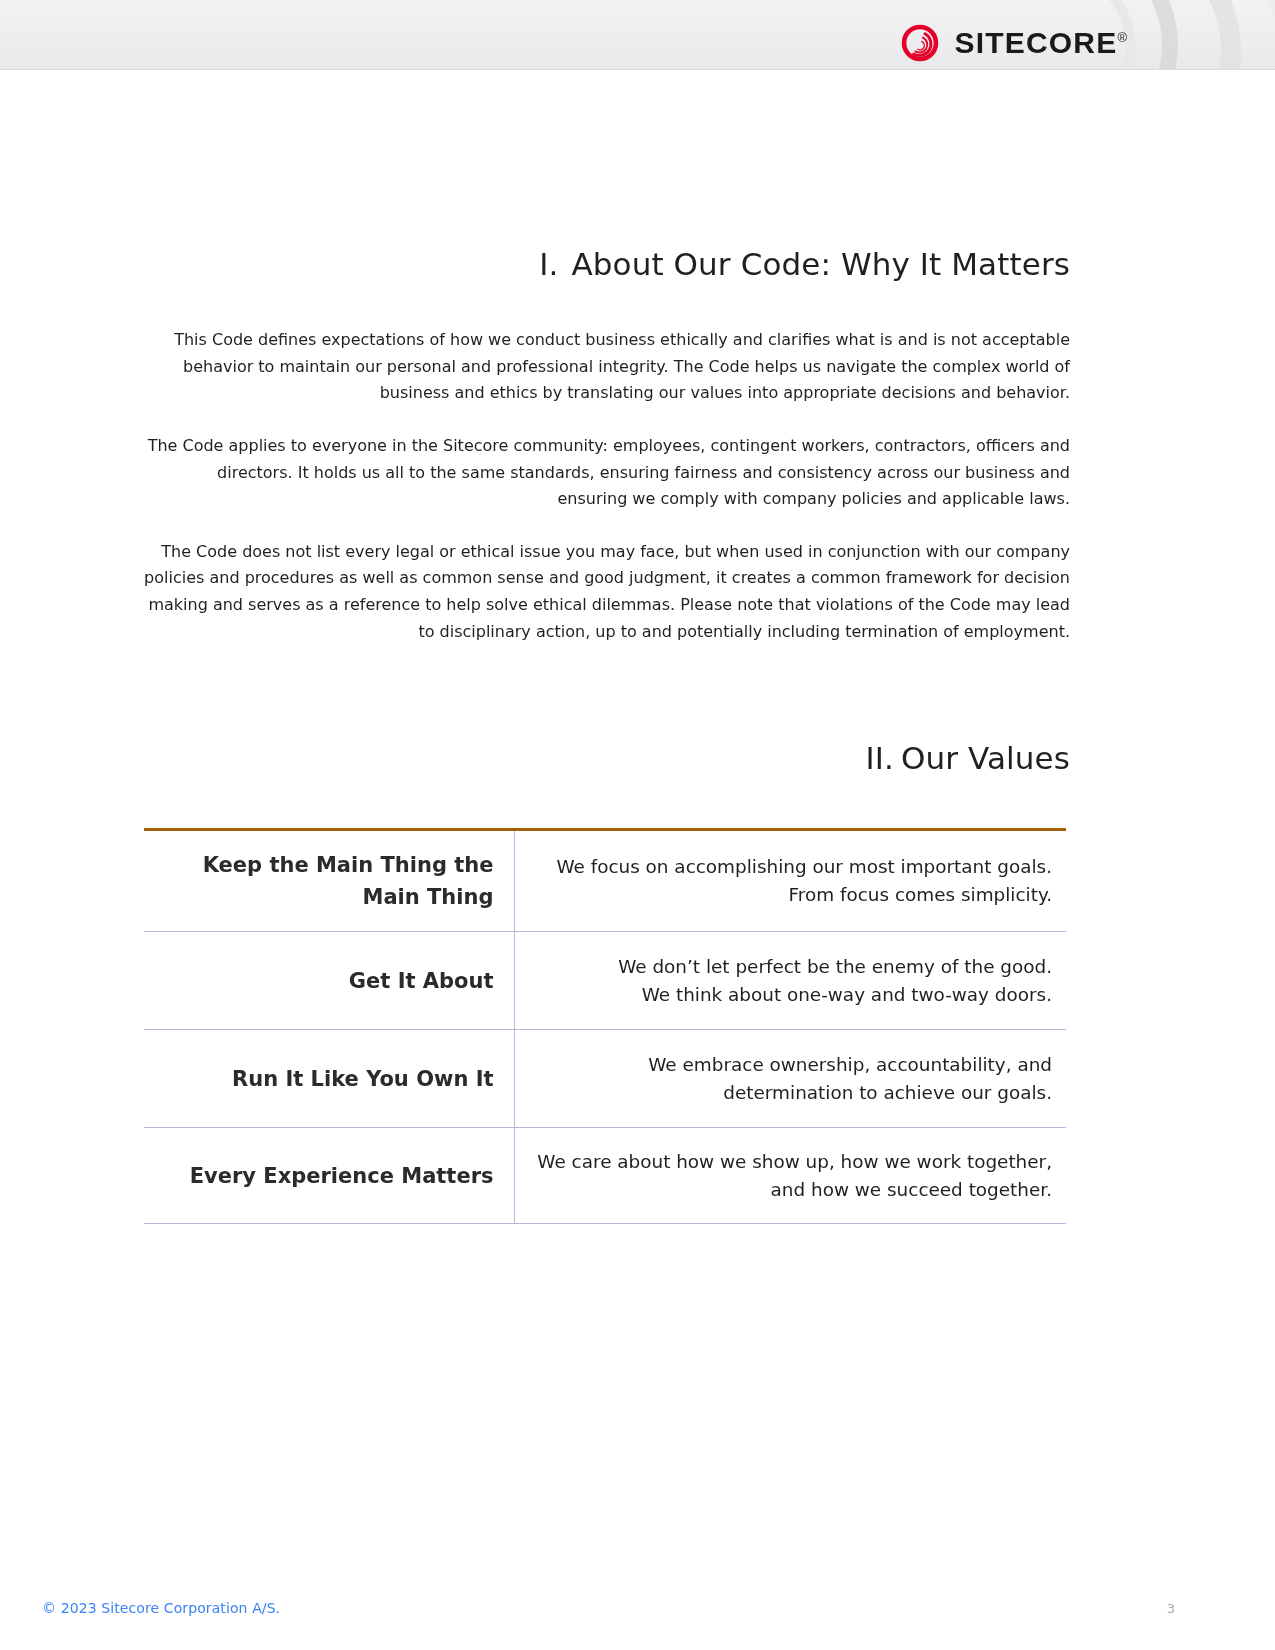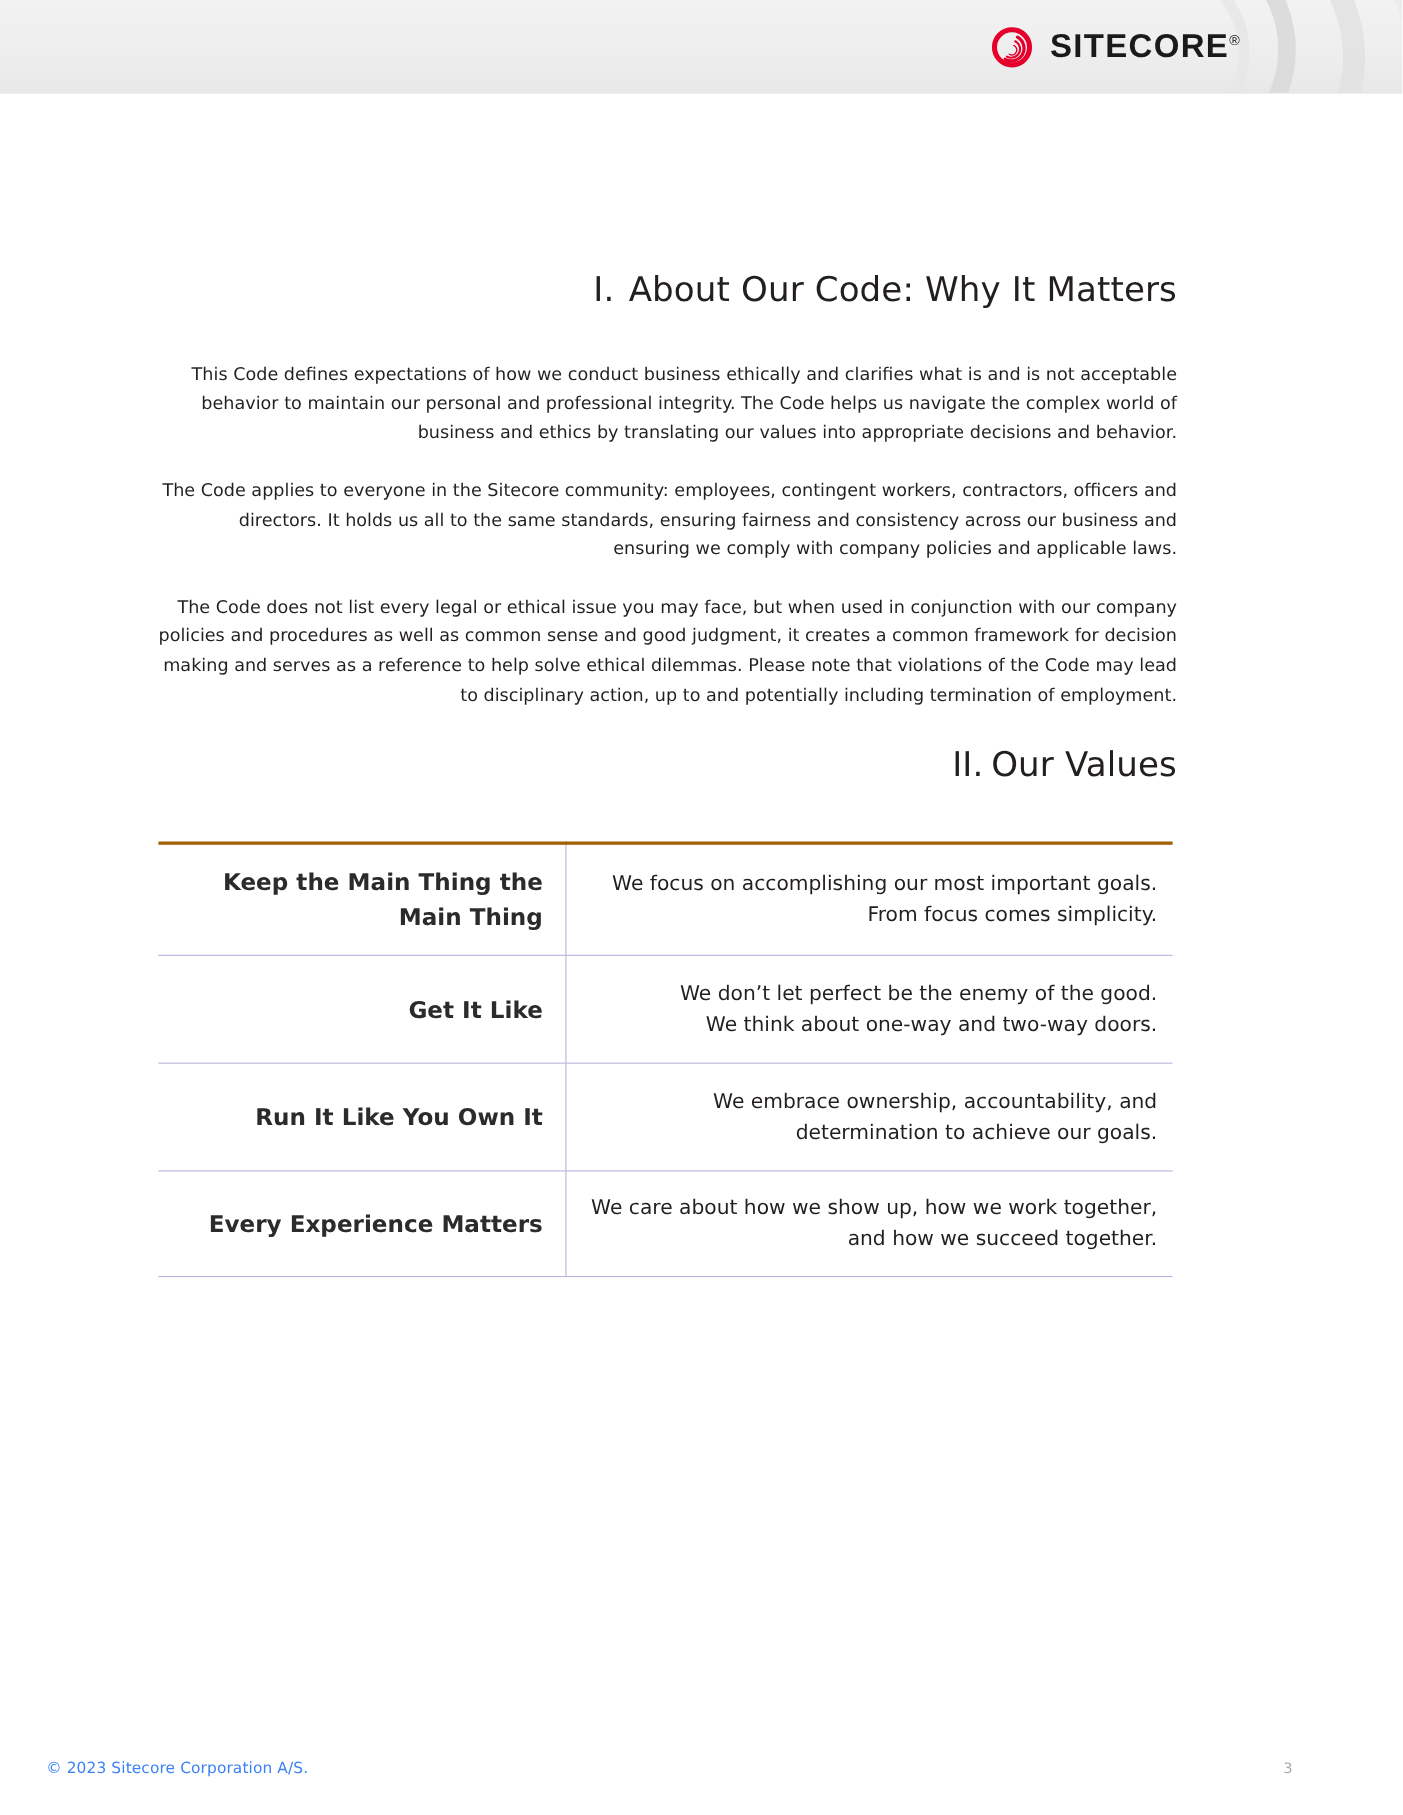--- a/index.html
+++ b/index.html
@@ -14,21 +14,21 @@
     font-family: "Liberation Sans", sans-serif;
     position: relative;
     overflow: hidden;
   }
 
   
   .page-header {
     position: absolute;
     top: 0; left: 0;
     width: 1275px;
-    height: 85px;
+    height: 70px;
     background: linear-gradient(180deg, #f2f2f2 0%, #eeeeee 55%, #e8e8e8 100%);
     border-bottom: 1px solid #dcdcdc;
     overflow: hidden;
   }
 
   
   .header-swoosh {
     position: absolute;
     right: 0; top: -70px;
     width: 230px;
@@ -79,21 +79,21 @@
   h1.section-heading {
     font-family: "DejaVu Sans", sans-serif;
     font-weight: 400;
     font-size: 31px;
     color: #231f20;
     letter-spacing: 0.1px;
     line-height: 1.2;
   }
 
   #heading-1 { margin-top: 246px; }
-  #heading-2 { margin-top: 32px; }
+  #heading-2 { margin-top: 95px; }
 
   .heading-num { display: inline-block; }
   .heading-gap-wide { display: inline-block; width: 13px; }
   .heading-gap-narrow { display: inline-block; width: 7px; }
 
   p.body-text {
     font-family: "DejaVu Sans", sans-serif;
     font-size: 16px;
     line-height: 26.6px;
     color: #231f20;
@@ -213,21 +213,21 @@
   <table class="values-table">
     <tbody>
       <tr class="r1">
         <td class="value-name">Keep the Main Thing the Main Thing</td>
         <td class="value-desc">
           <span class="desc-line">We focus on accomplishing our most important goals.</span>
           <span class="desc-line">From focus comes simplicity.</span>
         </td>
       </tr>
       <tr class="r2">
-        <td class="value-name">Get It Like</td>
+        <td class="value-name">Get It About</td>
         <td class="value-desc">
           <span class="desc-line">We don’t let perfect be the enemy of the good.</span>
           <span class="desc-line">We think about one-way and two-way doors.</span>
         </td>
       </tr>
       <tr class="r3">
         <td class="value-name">Run It Like You Own It</td>
         <td class="value-desc">
           <span class="desc-line">We embrace ownership, accountability, and determination to achieve our goals.</span>
         </td>

